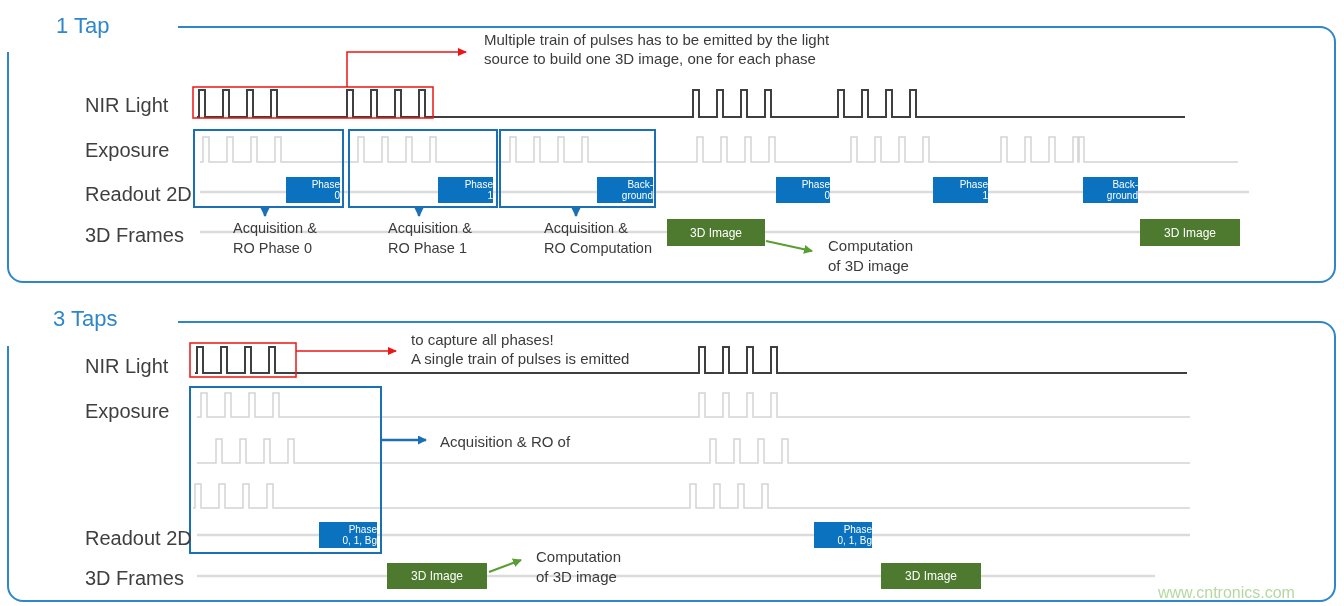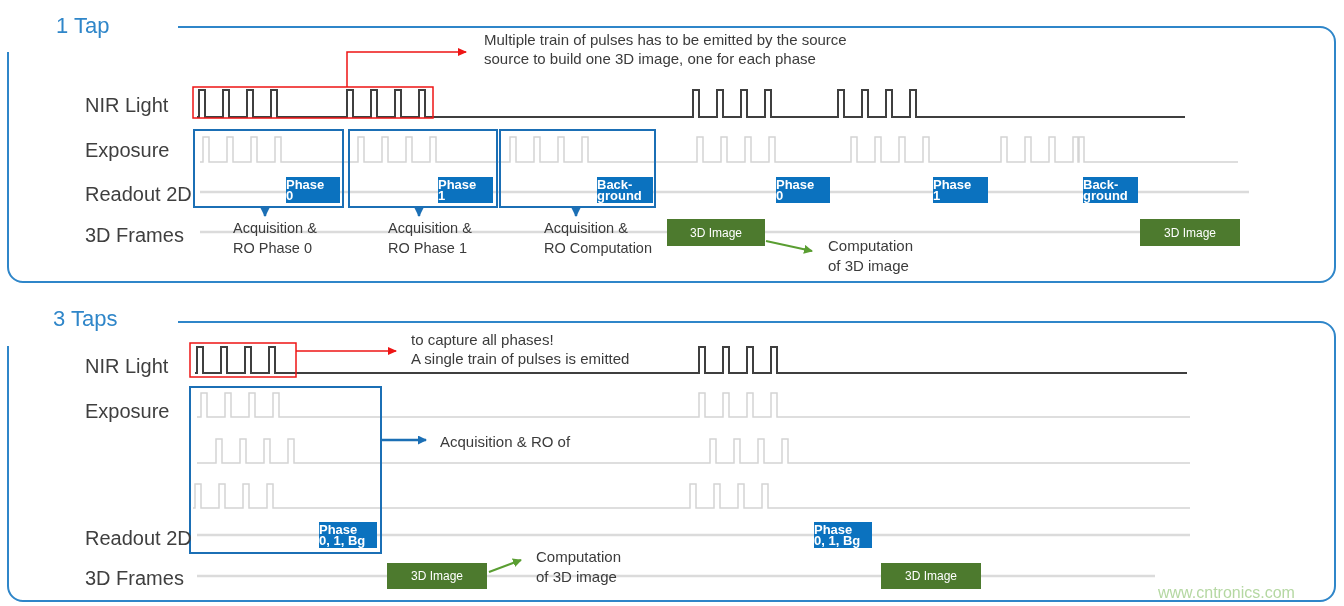--- a/index.html
+++ b/index.html
@@ -10,22 +10,22 @@
     --agreen:#5A9E32; --red:#EE1515; --tgray:#3B3B3B; --wm:#B5D8A2;
   }
   .panel-border{position:absolute;border:2px solid var(--accent);border-radius:16px;z-index:1;background:transparent;}
   #wave-svg{position:absolute;left:0;top:0;z-index:2;}
   .title-cover{position:absolute;background:#ffffff;z-index:3;}
   .section-title{position:absolute;z-index:4;font-size:22px;color:var(--accent);white-space:nowrap;}
   .row-label{position:absolute;z-index:4;font-size:20px;color:#3F3F3F;white-space:nowrap;}
   .ann{position:absolute;z-index:4;font-size:15px;line-height:19px;color:var(--tgray);white-space:nowrap;}
   .acq{position:absolute;z-index:4;font-size:14.5px;line-height:20px;color:var(--tgray);white-space:nowrap;margin-left:20px;}
   .comp{position:absolute;z-index:4;font-size:15px;line-height:20px;color:var(--tgray);white-space:nowrap;}
-  .chip{position:absolute;z-index:4;background:var(--chip);color:#fff;text-align:left;
-        font-size:13px;line-height:11px;display:flex;flex-direction:column;justify-content:center;font-weight:bold;}
+  .chip{position:absolute;z-index:4;background:var(--chip);color:#fff;text-align:right;
+        font-size:10px;line-height:11px;display:flex;flex-direction:column;justify-content:center;}
   .gbox{position:absolute;z-index:4;background:var(--green);color:#fff;
         font-size:12px;display:flex;align-items:center;justify-content:center;}
   .watermark{position:absolute;z-index:5;font-size:16px;color:var(--wm);white-space:nowrap;}
 </style>
 </head>
 <body>
 
 <div class="canvas" style="--accent: #2F86C9; --deep: #1B6FB5; --chip: #0B72BF; --green: #4D7A2E; --agreen: #5A9E32; --red: #EE1515; --tgray: #3B3B3B; --wm: #B5D8A2;">
 
   <svg id="wave-svg" width="1344" height="606">
@@ -71,21 +71,21 @@
   <div class="panel-border" style="left:7px;top:26px;width:1325px;height:253px"></div>
   <div class="title-cover" style="left:0;top:0;width:178px;height:52px"></div>
   <div class="section-title" style="left:56px;top:13px">1 Tap</div>
 
   <div class="row-label" style="left:85px;top:94px">NIR Light</div>
   <div class="row-label" style="left:85px;top:139px">Exposure</div>
   <div class="row-label" style="left:85px;top:183px">Readout 2D</div>
   <div class="row-label" style="left:85px;top:224px">3D Frames</div>
 
   <div class="ann" style="left:484px;top:30px">
-    <div>Multiple train of pulses has to be emitted by the source</div>
+    <div>Multiple train of pulses has to be emitted by the light</div>
     <div>source to build one 3D image, one for each phase</div>
   </div>
 
   <div class="chip" style="left:286px;top:177px;width:54px;height:26px">
     <span>Phase</span>
     <span>0</span>
   </div>
   <div class="chip" style="left:438px;top:177px;width:55px;height:26px">
     <span>Phase</span>
     <span>1</span>

